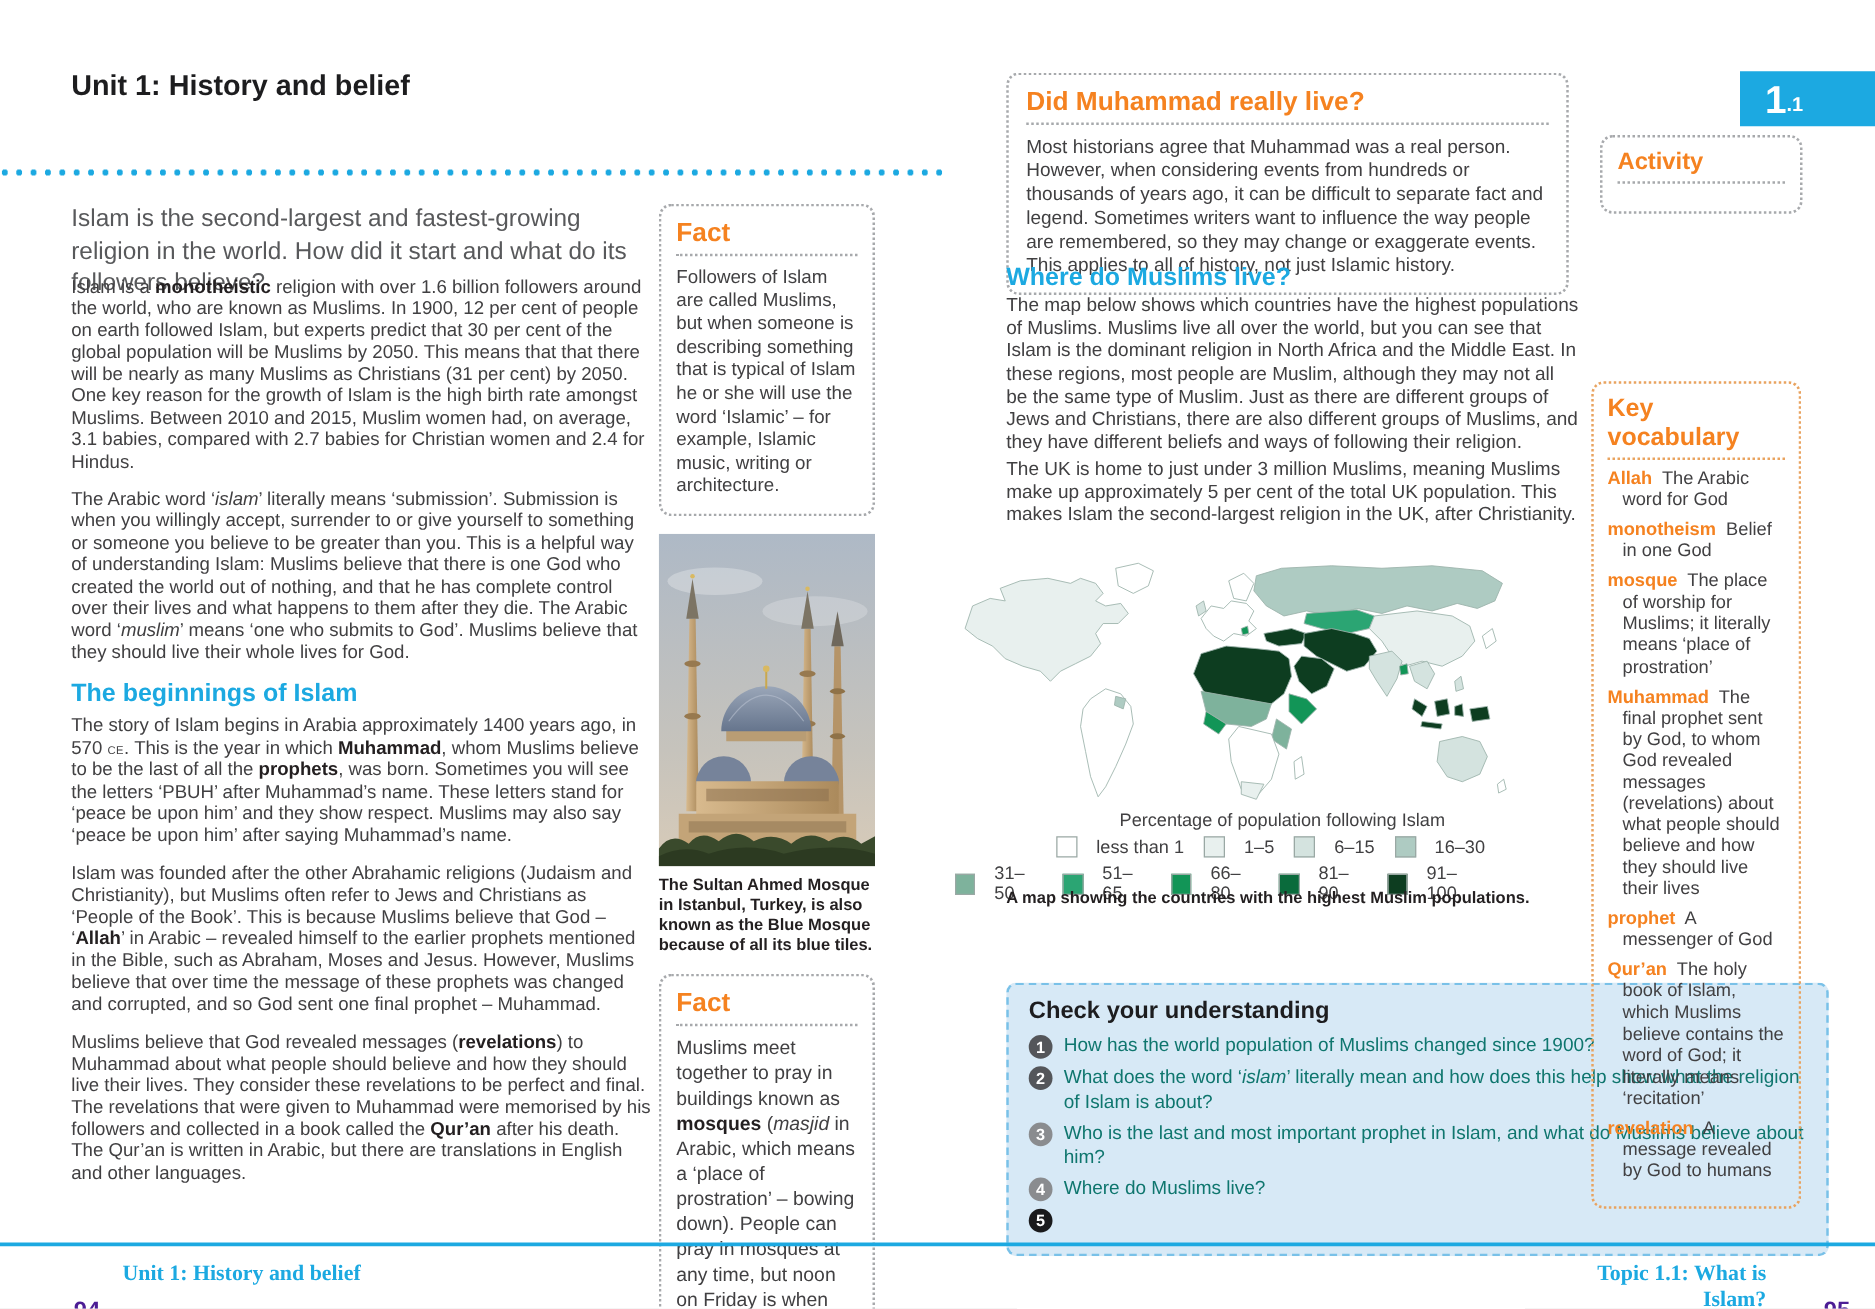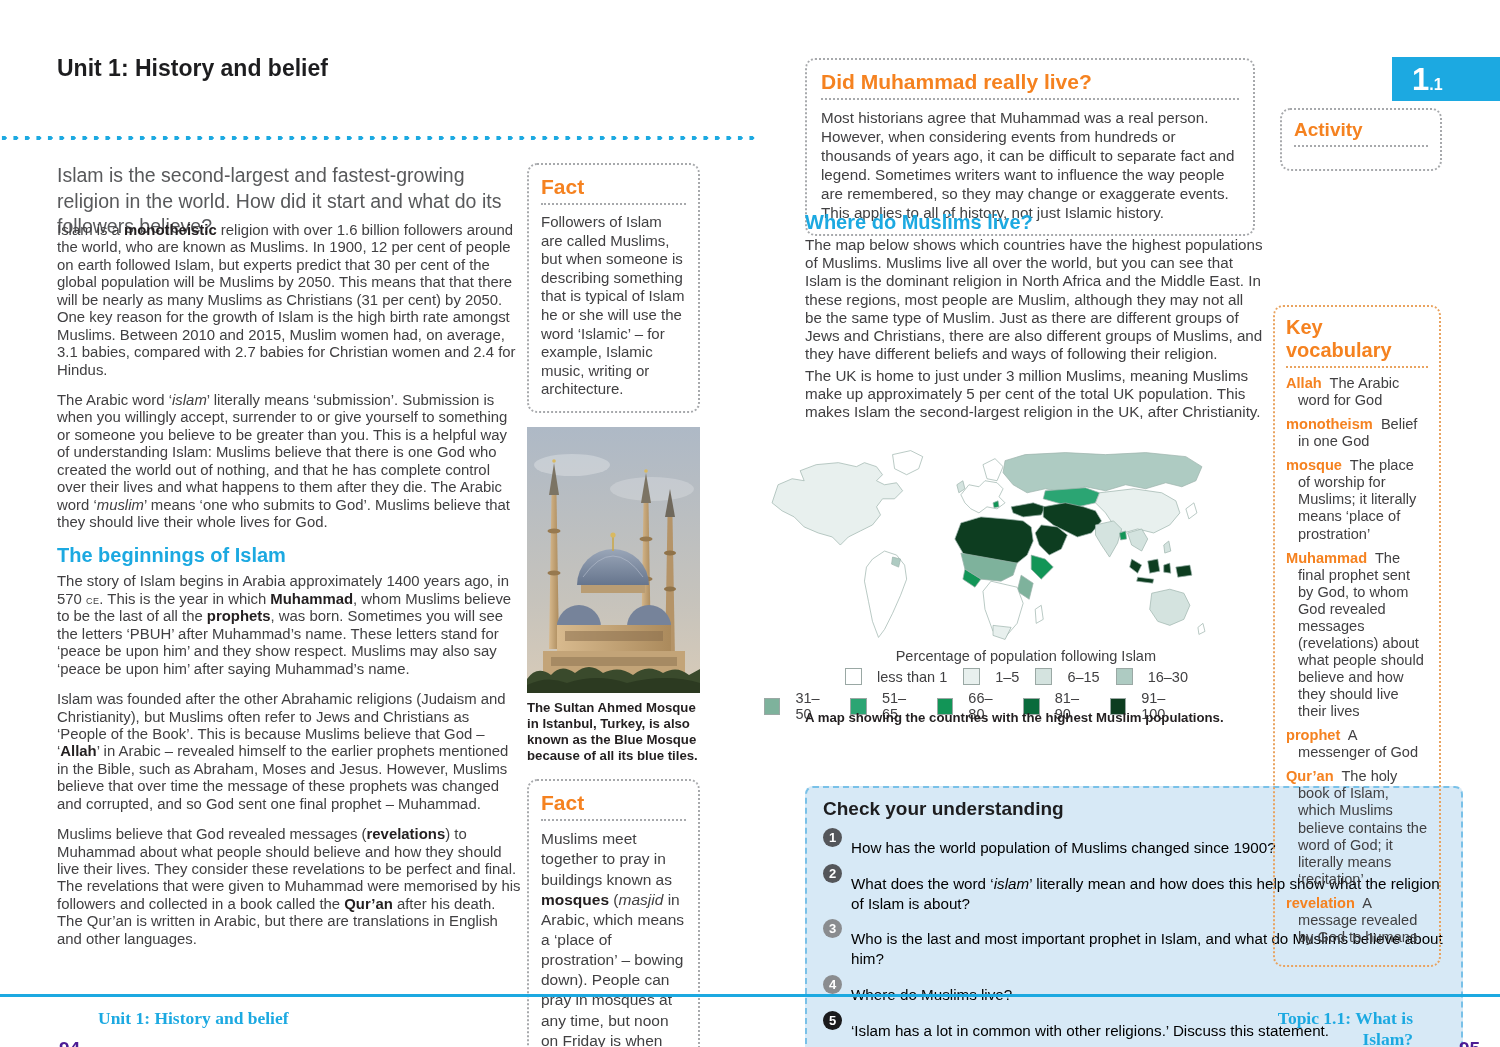--- a/index.html
+++ b/index.html
@@ -64,21 +64,21 @@
     background:#d7e9f6; border:2px dashed #79c1e8; border-radius:8px;
     padding:10px 16px 12px 16px;
   }
   .check-head { font-size:19px; font-weight:700; color:#1d1d1f; margin-bottom:7px; }
   .cq-row { display:flex; align-items:flex-start; margin-bottom:5px; }
   .badge {
     width:19px; height:19px; border-radius:50%; color:#ffffff; font-size:13px; font-weight:700;
     display:flex; align-items:center; justify-content:center; margin-right:9px; flex-shrink:0; margin-top:1px;
   }
   .badge.dark { background:#54565a; } .badge.mid { background:#8a8c8f; } .badge.black { background:#1a1a1c; }
-  .cq-text { font-size:15.2px; line-height:1.3; color:#000000;margin-top:11px; }
+  .cq-text { font-size:15.2px; line-height:1.3; color:#0f766e; }
 
   .tab11 {
     position:absolute; left:1392px; top:57px; width:108px; height:44px; background:#1ca9e1;
     color:#ffffff; display:flex; align-items:center; padding-left:20px;
   }
   .tab11 .big { font-size:31px; font-weight:700; line-height:1; }
   .tab11 .small { font-size:16px; font-weight:700; align-self:flex-end; margin-bottom:7px; }
 
   .activity-box {
     position:absolute; left:1280px; top:108px; width:162px;
@@ -308,21 +308,20 @@
     <div class="cq-row">
       <span class="badge mid">3</span>
       <span class="cq-text"><span>Who is the last and most important prophet in Islam, and what do Muslims believe about him?</span></span>
     </div>
     <div class="cq-row">
       <span class="badge mid">4</span>
       <span class="cq-text"><span>Where do Muslims live?</span></span>
     </div>
     <div class="cq-row">
       <span class="badge black">5</span>
-      <span class="cq-text"><span>‘Islam has a lot in common with other religions.’ Discuss this statement.</span></span>
     </div>
   </div>
 
   <div class="activity-box">
     <div class="orange-head">Activity</div>
   </div>
 
   <div class="vocab-box">
     <div class="vocab-head">Key vocabulary</div>
     <div class="vocab-entry"><span class="vocab-term">Allah</span>&nbsp; <span>The Arabic word for God</span></div>

